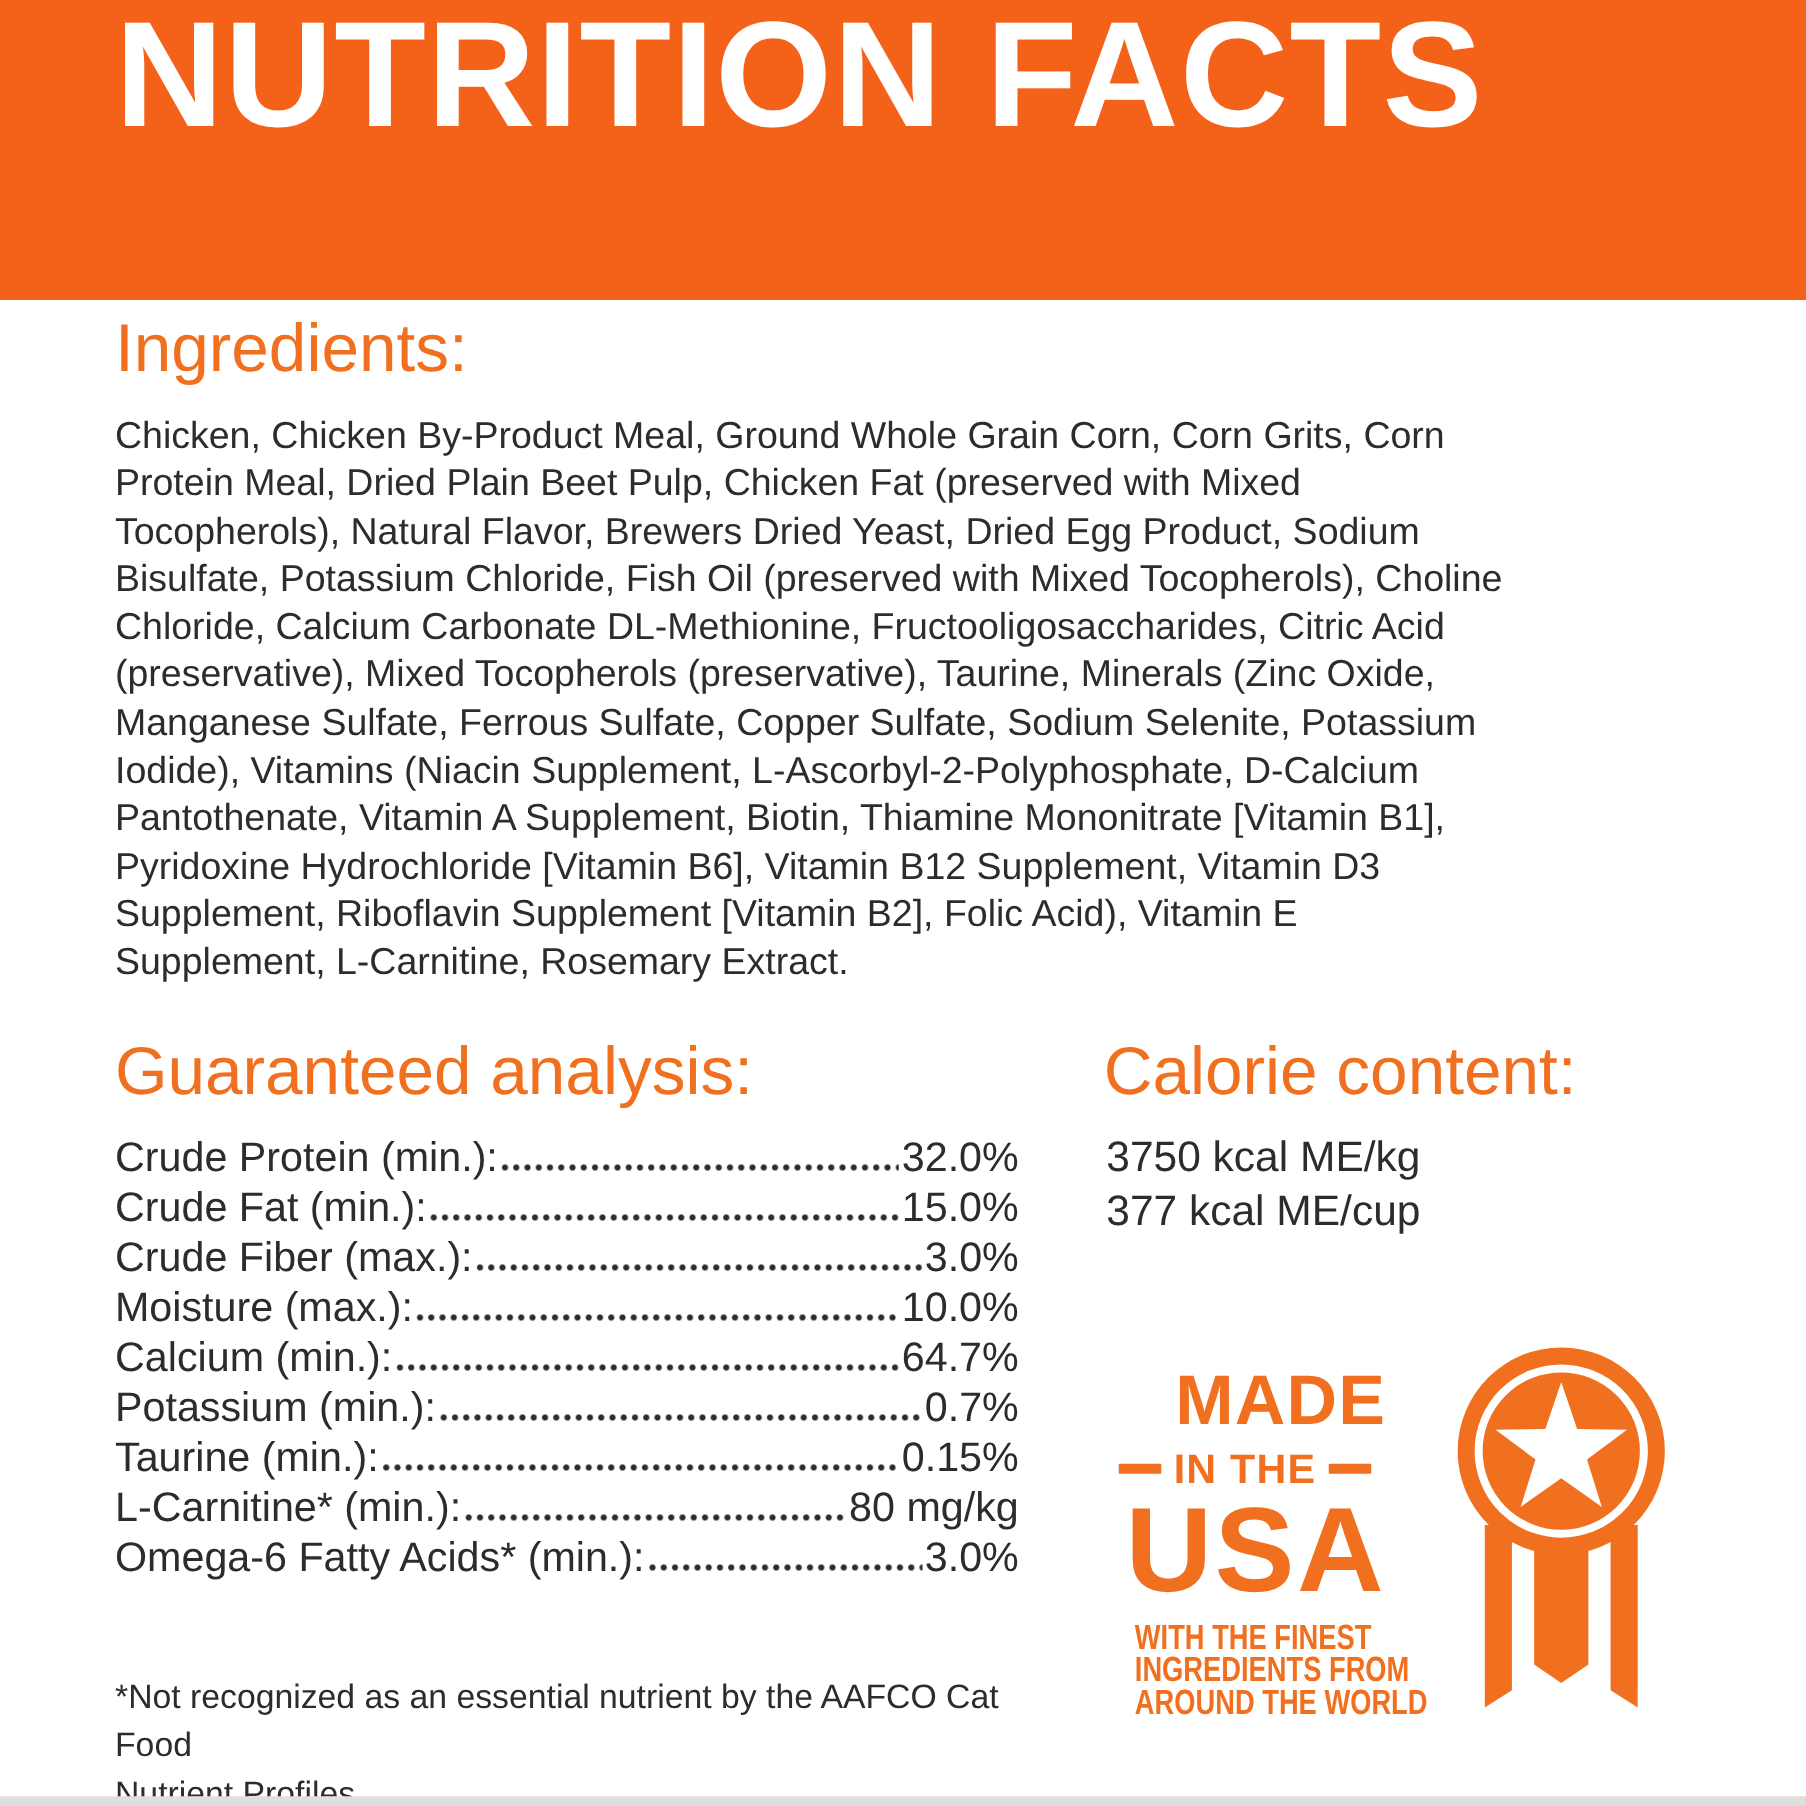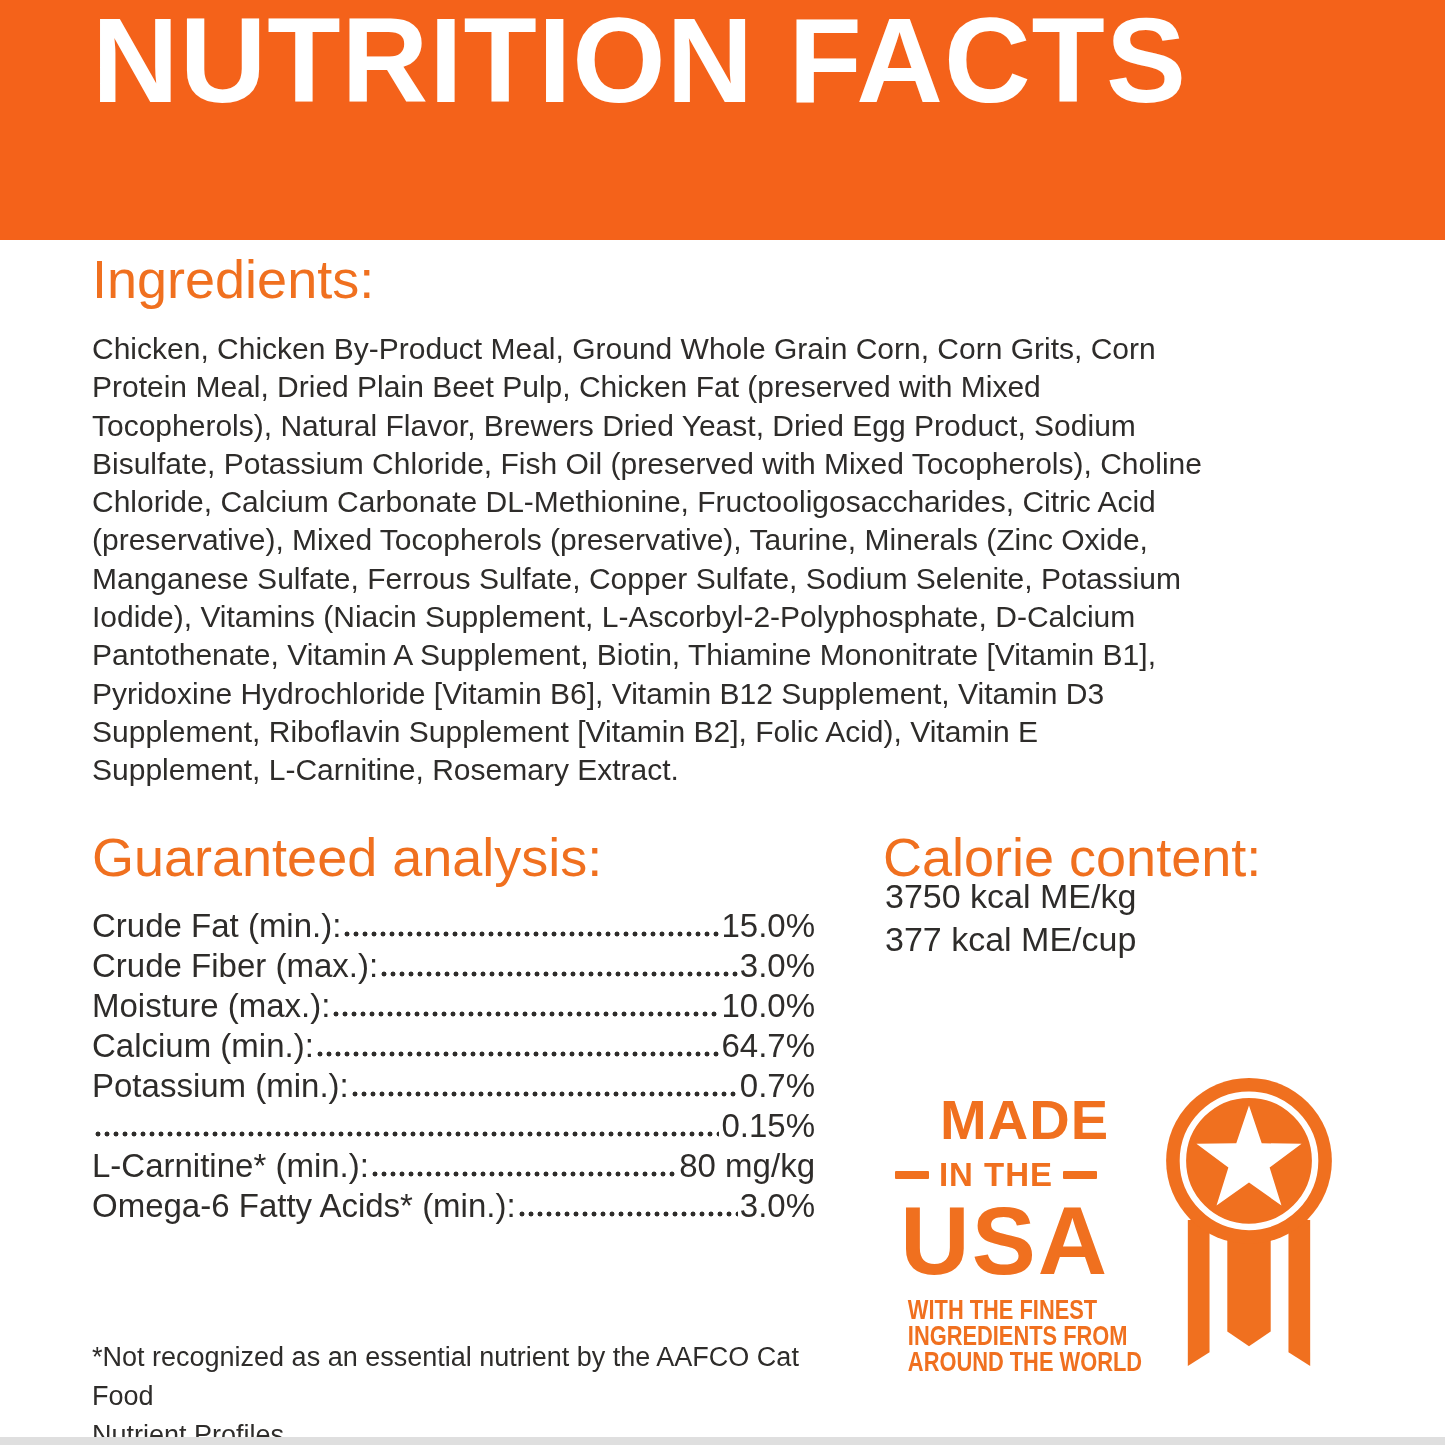--- a/index.html
+++ b/index.html
@@ -50,21 +50,21 @@
     flex:1 1 auto;align-self:flex-end;height:12px;margin:0 2px 8px 2px;
     background-image:radial-gradient(circle at 4px 8px, var(--ink) 2.1px, transparent 2.8px);
     background-size:9px 12px;background-repeat:repeat-x;
   }
   .ga-value{flex:0 0 auto;}
   .footnote{
     position:absolute;left:92px;top:1338px;width:720px;
     font-size:27px;line-height:39px;color:var(--ink);
   }
   .cal-values{
-    position:absolute;left:885px;top:875px;
+    position:absolute;left:885px;top:905px;
     font-size:34px;line-height:43px;color:var(--ink);white-space:nowrap;
   }
   .usa-block{
     position:absolute;left:883px;top:1092px;width:226px;text-align:right;
     color:var(--accent);font-weight:800;
   }
   .usa-made{font-size:56px;line-height:1;letter-spacing:1px;}
   .usa-inthe{
     margin-top:10px;display:flex;align-items:center;justify-content:center;
     font-size:33px;line-height:1;letter-spacing:1px;
@@ -95,20 +95,25 @@
 </div>
 
 <div class="section-heading" id="ingredients-heading">Ingredients:</div>
 
 <div class="ingredients-text">Chicken, Chicken By-Product Meal, Ground Whole Grain Corn, Corn Grits, Corn<br>Protein Meal, Dried Plain Beet Pulp, Chicken Fat (preserved with Mixed<br>Tocopherols), Natural Flavor, Brewers Dried Yeast, Dried Egg Product, Sodium<br>Bisulfate, Potassium Chloride, Fish Oil (preserved with Mixed Tocopherols), Choline<br>Chloride, Calcium Carbonate DL-Methionine, Fructooligosaccharides, Citric Acid<br>(preservative), Mixed Tocopherols (preservative), Taurine, Minerals (Zinc Oxide,<br>Manganese Sulfate, Ferrous Sulfate, Copper Sulfate, Sodium Selenite, Potassium<br>Iodide), Vitamins (Niacin Supplement, L-Ascorbyl-2-Polyphosphate, D-Calcium<br>Pantothenate, Vitamin A Supplement, Biotin, Thiamine Mononitrate [Vitamin B1],<br>Pyridoxine Hydrochloride [Vitamin B6], Vitamin B12 Supplement, Vitamin D3<br>Supplement, Riboflavin Supplement [Vitamin B2], Folic Acid), Vitamin E<br>Supplement, L-Carnitine, Rosemary Extract.</div>
 
 <div class="section-heading" id="ga-heading">Guaranteed analysis:</div>
 
 <div class="ga-list">
   <div class="ga-row">
+    <span class="ga-label">Crude Protein (min.):</span>
+    <span class="dots"></span>
+    <span class="ga-value">32.0%</span>
+  </div>
+  <div class="ga-row">
     <span class="ga-label">Crude Fat (min.):</span>
     <span class="dots"></span>
     <span class="ga-value">15.0%</span>
   </div>
   <div class="ga-row">
     <span class="ga-label">Crude Fiber (max.):</span>
     <span class="dots"></span>
     <span class="ga-value">3.0%</span>
   </div>
   <div class="ga-row">
@@ -120,20 +125,21 @@
     <span class="ga-label">Calcium (min.):</span>
     <span class="dots"></span>
     <span class="ga-value">64.7%</span>
   </div>
   <div class="ga-row">
     <span class="ga-label">Potassium (min.):</span>
     <span class="dots"></span>
     <span class="ga-value">0.7%</span>
   </div>
   <div class="ga-row">
+    <span class="ga-label">Taurine (min.):</span>
     <span class="dots"></span>
     <span class="ga-value">0.15%</span>
   </div>
   <div class="ga-row">
     <span class="ga-label">L-Carnitine* (min.):</span>
     <span class="dots"></span>
     <span class="ga-value">80 mg/kg</span>
   </div>
   <div class="ga-row">
     <span class="ga-label">Omega-6 Fatty Acids* (min.):</span>

